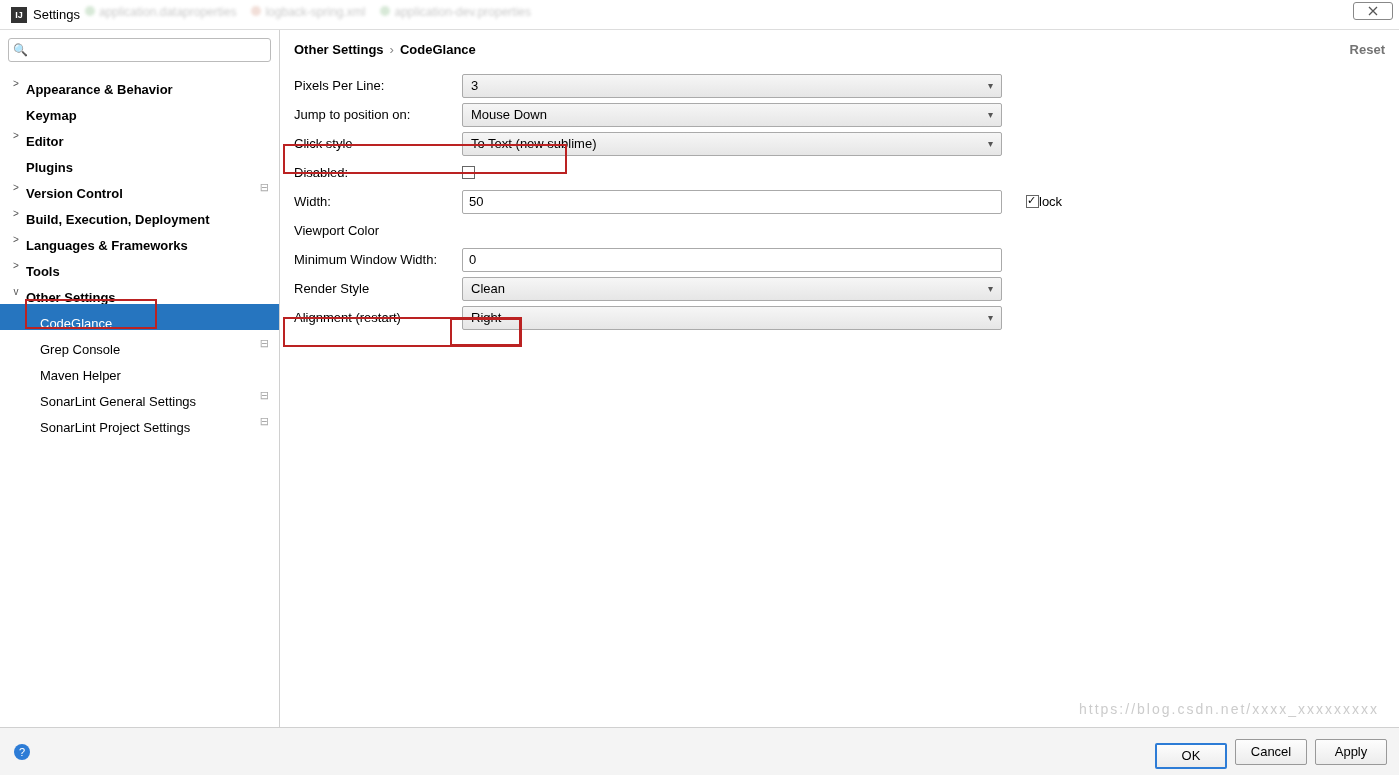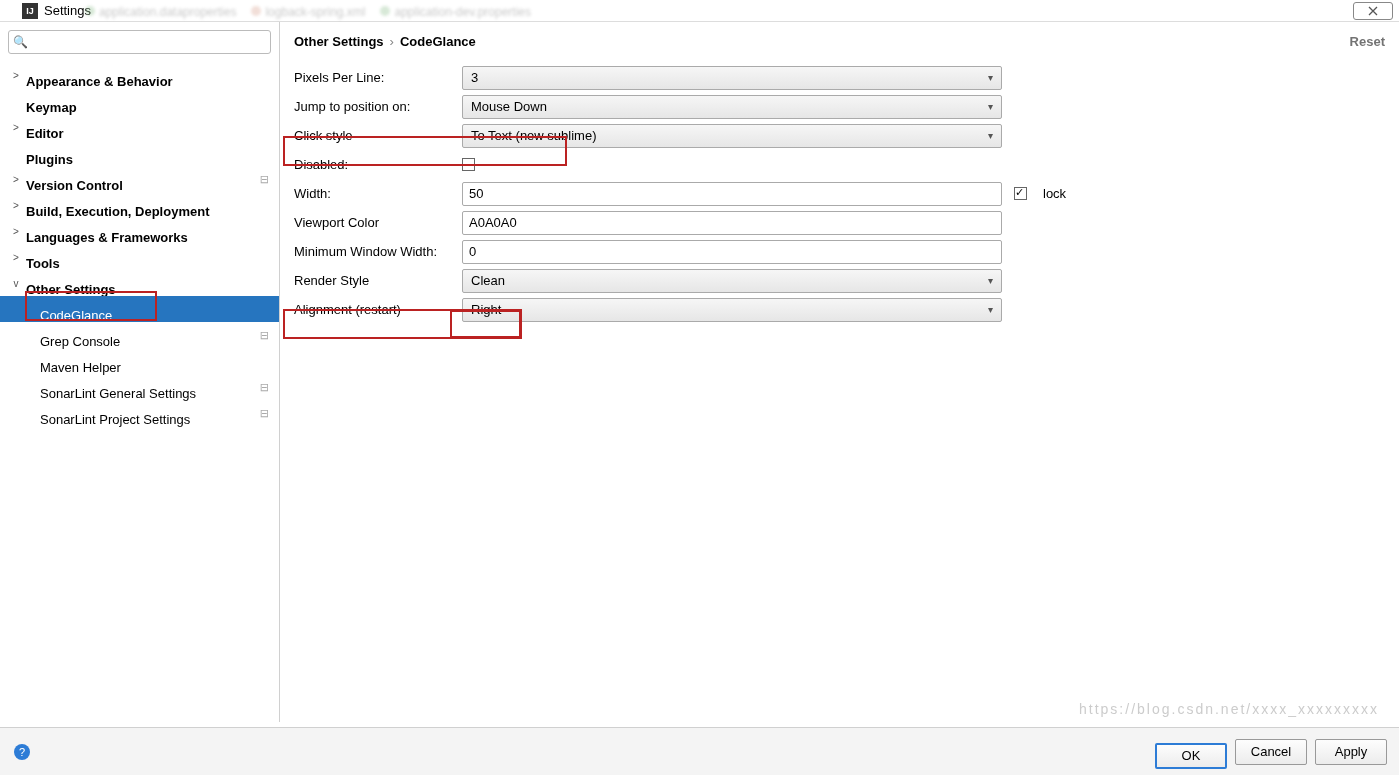--- a/index.html
+++ b/index.html
@@ -1,17 +1,17 @@
 <!DOCTYPE html>
 <html><head>
 <meta charset="utf-8">
 <style>
 * { margin:0; padding:0; box-sizing:border-box; font-family:"Segoe UI",Arial,sans-serif; font-size:13px; }
 body { background:#fff; width:1399px; height:775px; overflow:hidden; position:relative; }
-.titlebar { height:22px; background:#fff; border-bottom:1px solid #ddd; display:flex; align-items:center; padding:0 22px; position:relative; }
+.titlebar { height:30px; background:#fff; border-bottom:1px solid #ddd; display:flex; align-items:center; padding:0 11px; position:relative; }
 .titlebar .logo { width:16px; height:16px; background:#333; color:#fff; display:inline-flex; align-items:center; justify-content:center; font-size:9px; font-weight:bold; margin-right:6px; }
 .titlebar .title { font-size:13px; }
 .titlebar .closebox { position:absolute; right:6px; top:2px; width:40px; height:18px; border:1px solid #888; border-radius:3px; display:flex; align-items:center; justify-content:center; cursor:pointer; }
 .titlebar .closebox svg { width:10px; height:10px; }
 .tabs-blur { position:absolute; top:0; left:85px; height:24px; display:flex; gap:15px; align-items:center; opacity:0.35; filter:blur(1.5px); }
 .tabs-blur span { font-size:12px; color:#666; white-space:nowrap; }
 .tabs-blur .dot { width:10px; height:10px; border-radius:50%; background:#8fbf8f; display:inline-block; margin-right:4px; }
 .tabs-blur .dot2 { background:#d9a290; }
 .content { display:flex; height:700px; }
 .sidebar { width:280px; border-right:1px solid #d0d0d0; display:flex; flex-direction:column; padding-top:8px; }
@@ -30,21 +30,21 @@
 .main { flex:1; position:relative; padding:10px 14px 0 14px; }
 .breadcrumb { font-size:15px; font-weight:600; margin-bottom:14px; }
 .breadcrumb .sep { color:#888; font-weight:400; margin:0 6px; }
 .reset { position:absolute; right:14px; top:12px; color:#737373; font-weight:600; cursor:pointer; }
 .row { display:flex; align-items:center; height:29px; margin-bottom:0px; }
 .row label { width:168px; }
 .dropdown { width:540px; height:24px; background:linear-gradient(#f6f6f6,#e6e6e6); border:1px solid #aaa; border-radius:2px; display:flex; align-items:center; padding:0 8px; justify-content:space-between; cursor:pointer; }
 .dropdown .caret { font-size:10px; color:#555; }
 .textinput { width:540px; height:24px; border:1px solid #aaa; border-radius:2px; padding:0 6px; }
 .cb { width:13px; height:13px; border:1px solid #666; display:inline-block; }
-.lockwrap { margin-left:12px; display:flex; align-items:center; gap:16px; }
+.lockwrap { margin-left:24px; display:flex; align-items:center; gap:0; }
 .lockwrap .cb { background:#fff; position:relative; }
 .lockwrap .cb.checked::after { content:"✓"; position:absolute; font-size:11px; left:0; top:-2px; }
 .redbox { position:absolute; border:2px solid #b22; pointer-events:none; }
 .footer { position:absolute; left:0; right:0; bottom:0; height:48px; border-top:1px solid #d0d0d0; background:#f4f4f4; display:flex; align-items:center; justify-content:flex-end; padding:0 12px; }
 .footer .help { position:absolute; left:14px; width:16px; height:16px; border-radius:50%; background:#2d7cd6; color:#fff; font-size:11px; display:flex; align-items:center; justify-content:center; cursor:pointer; }
 .footer button { height:26px; min-width:72px; margin-left:8px; border:1px solid #999; background:linear-gradient(#fdfdfd,#ececec); border-radius:2px; cursor:pointer; }
 .footer button.primary { border:2px solid #2d7cd6; padding:0 20px;margin-top:8px; }
 .watermark { position:absolute; right:20px; bottom:58px; color:#ccc; font-size:14px; filter:blur(0.6px); letter-spacing:2px; }
 </style>
 </head>
@@ -170,21 +170,20 @@
         <label>Width:</label>
       <input class="textinput" value="50" style="">
       <span class="lockwrap">
           <span class="cb checked"></span>
           <span>lock</span>
         </span>
       </div>
 
     <div class="row">
         <label>Viewport Color</label>
-      <input class="textinput" value="A0A0A0" style="">
       </div>
 
 
     <div class="row">
         <label>Minimum Window Width:</label>
       <input class="textinput" value="0" style="">
       </div>
 
     <div class="row">
         <label>Render Style</label>

